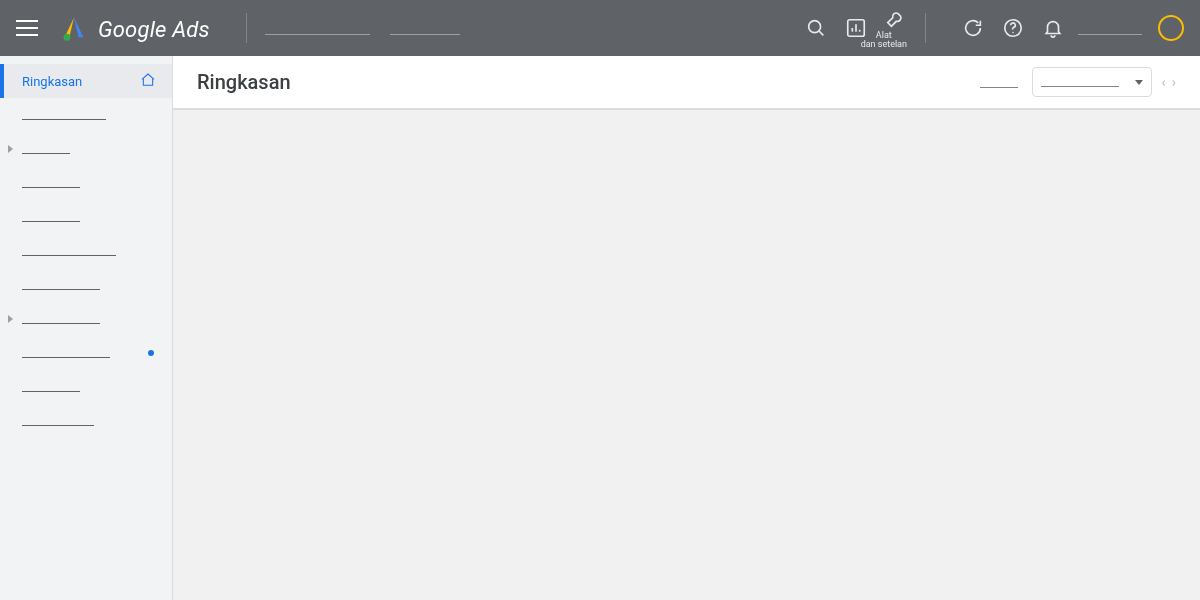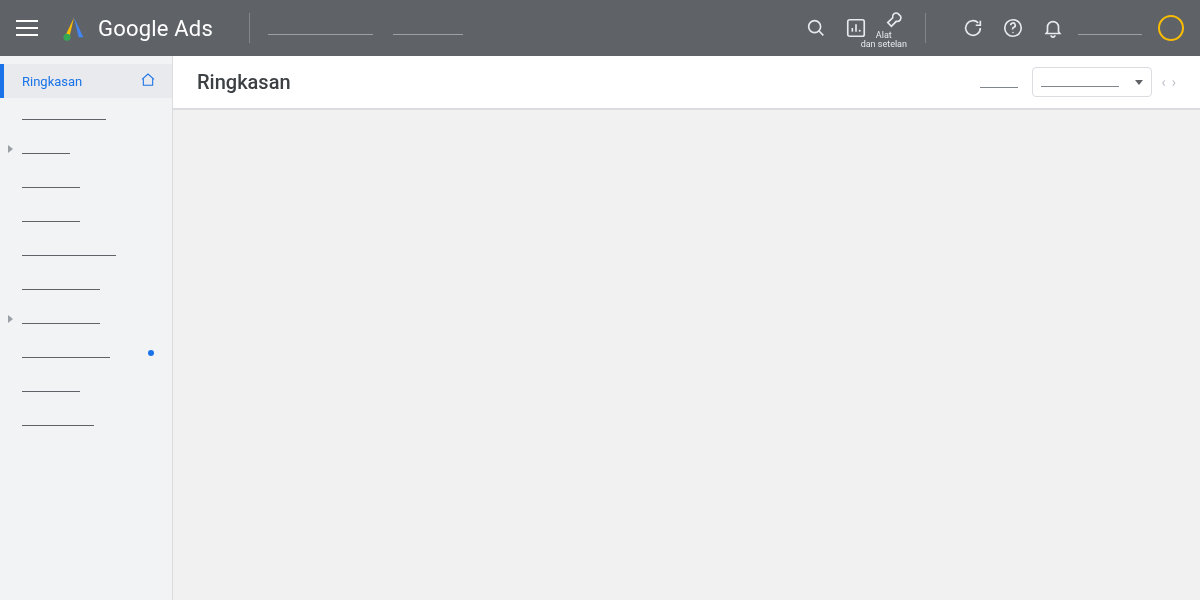--- a/index.html
+++ b/index.html
@@ -10,21 +10,21 @@
     height: 56px;
     background: #5f6368;
     display: flex;
     align-items: center;
     padding: 0 16px;
     color: #fff;
   }
   .hamburger { width: 24px; height: 24px; display: flex; flex-direction: column; justify-content: center; gap: 5px; cursor: pointer; margin-right: 20px; }
   .hamburger span { display: block; height: 2px; background: #fff; width: 22px; }
 
-  .logo { display: flex; align-items: center; gap: 10px; margin-right: 18px; }
+  .logo { display: flex; align-items: flex-end; gap: 10px; margin-right: 18px; font-style: italic; }
   .logo-mark { width: 28px; height: 28px; position: relative; }
   .logo-text { font-size: 22px; font-weight: 400; letter-spacing: .2px; }
 
   .vdiv { width: 1px; height: 30px; background: #80868b; margin: 0 18px; }
 
   .ghost-pill {
     border-bottom: 1px solid #9aa0a6;
     height: 14px;
   }
   .crumb1 { width: 105px; margin-right: 20px; }

